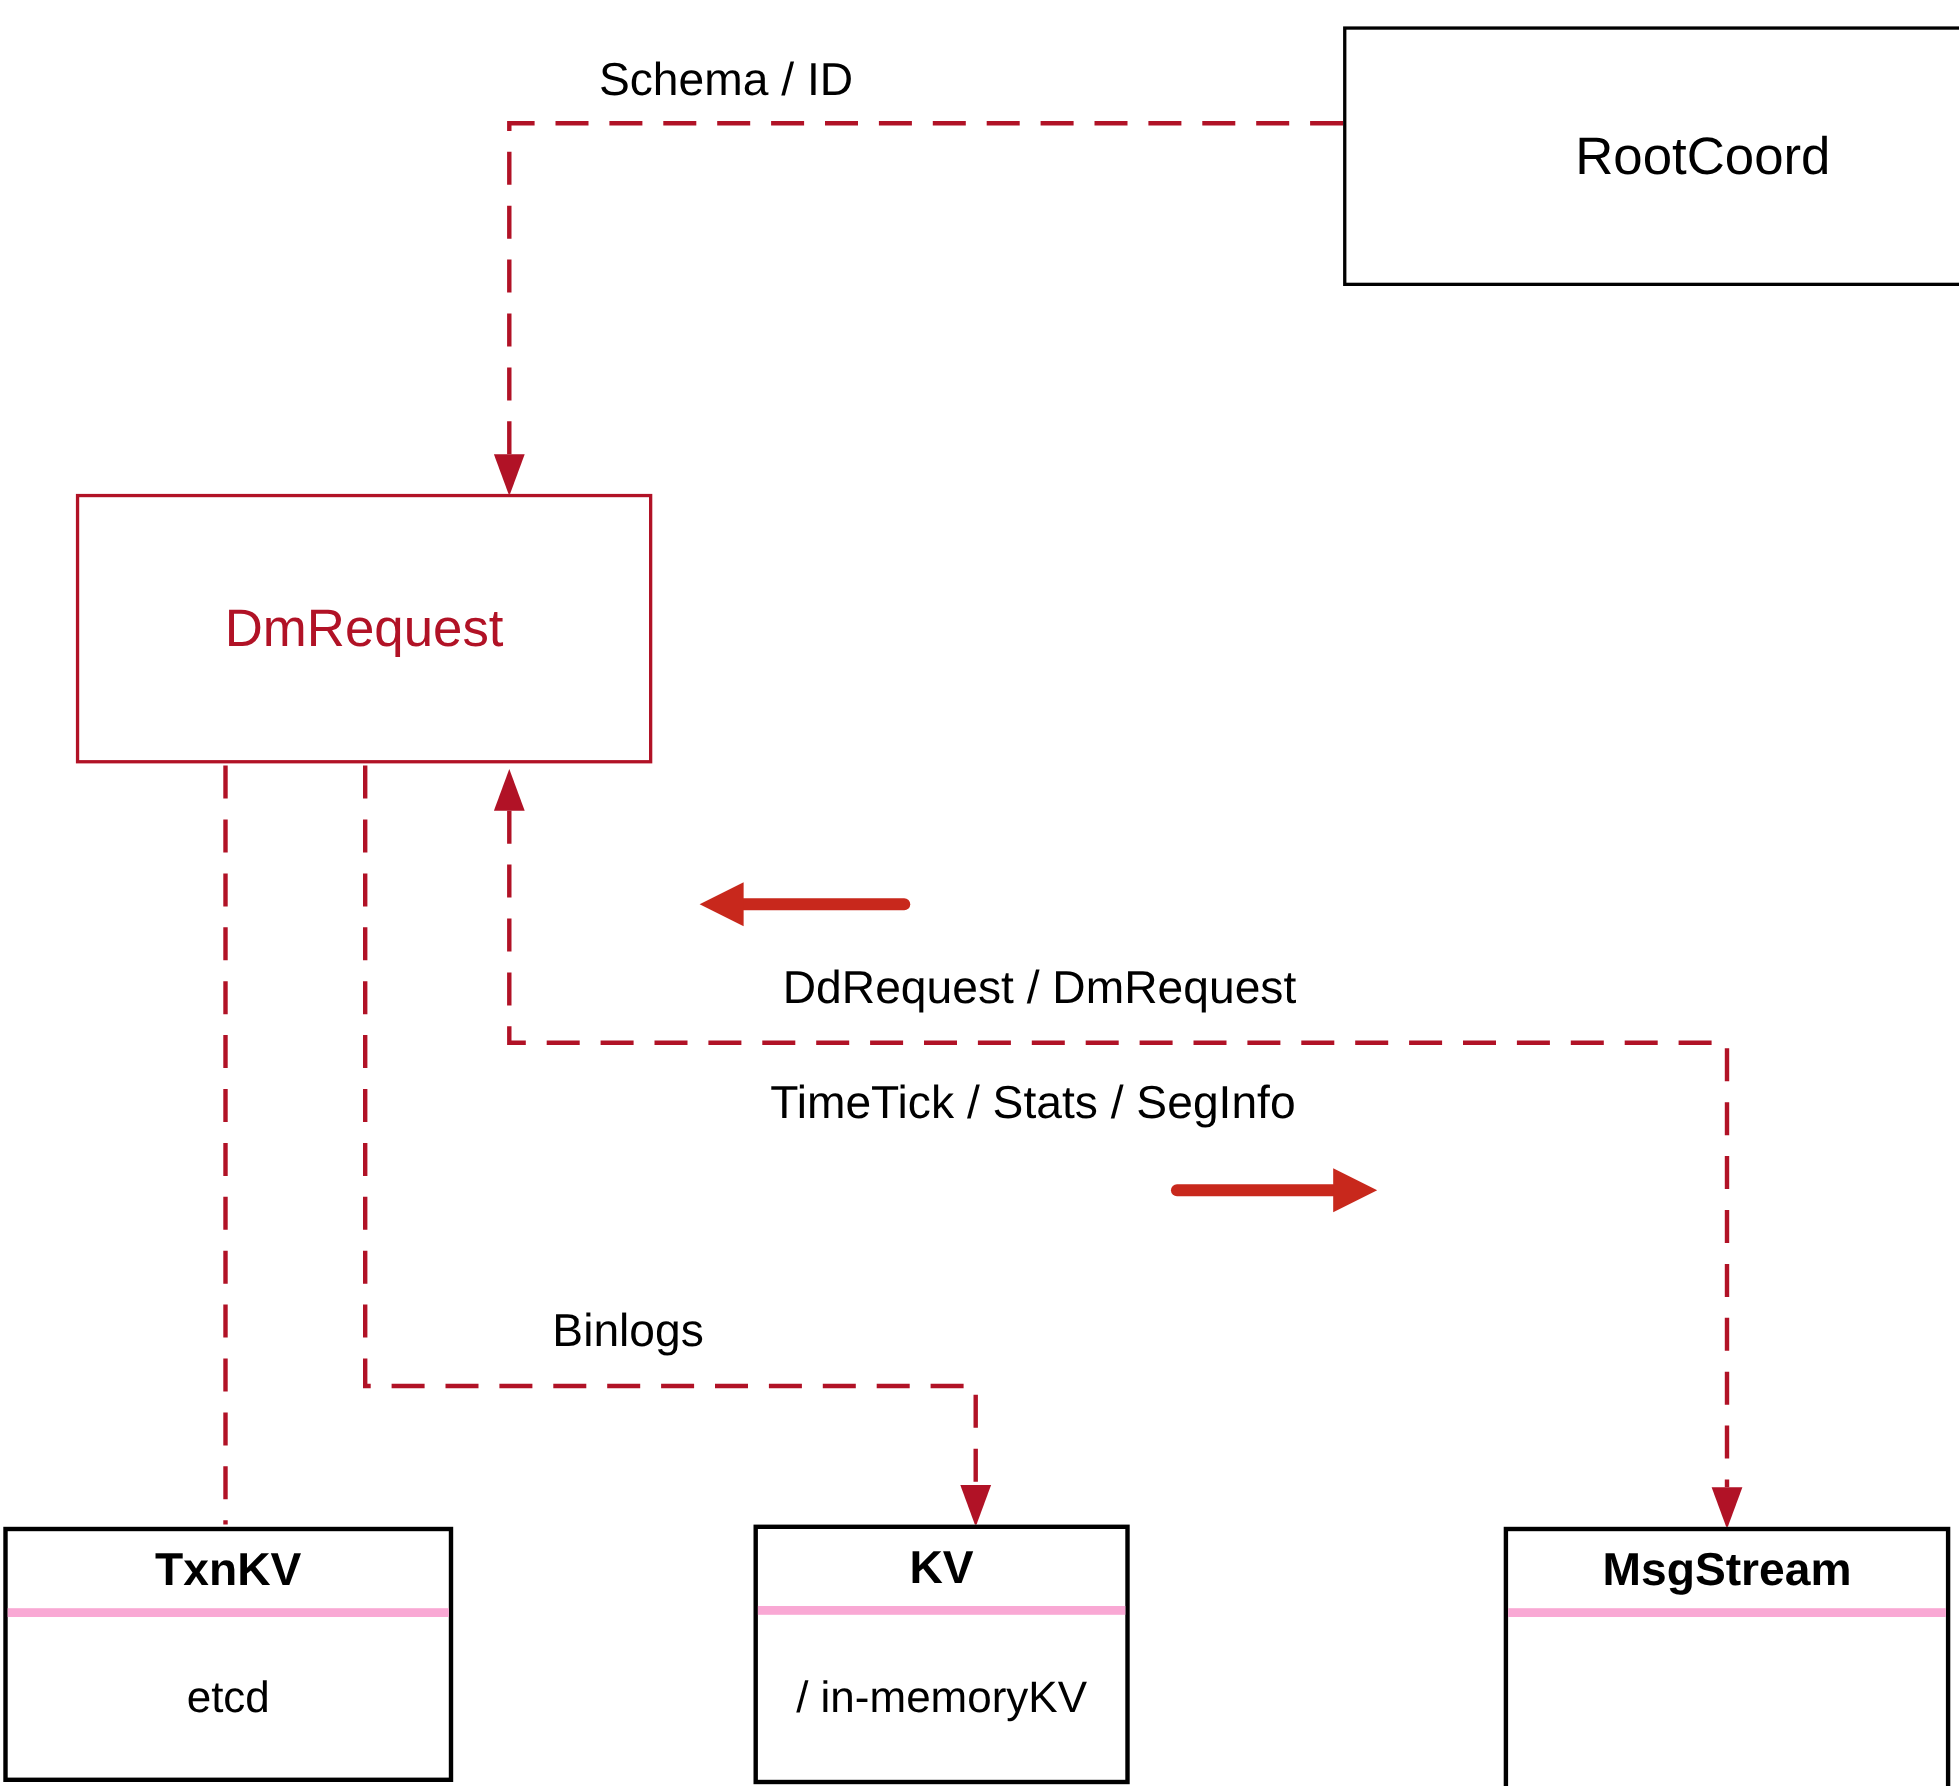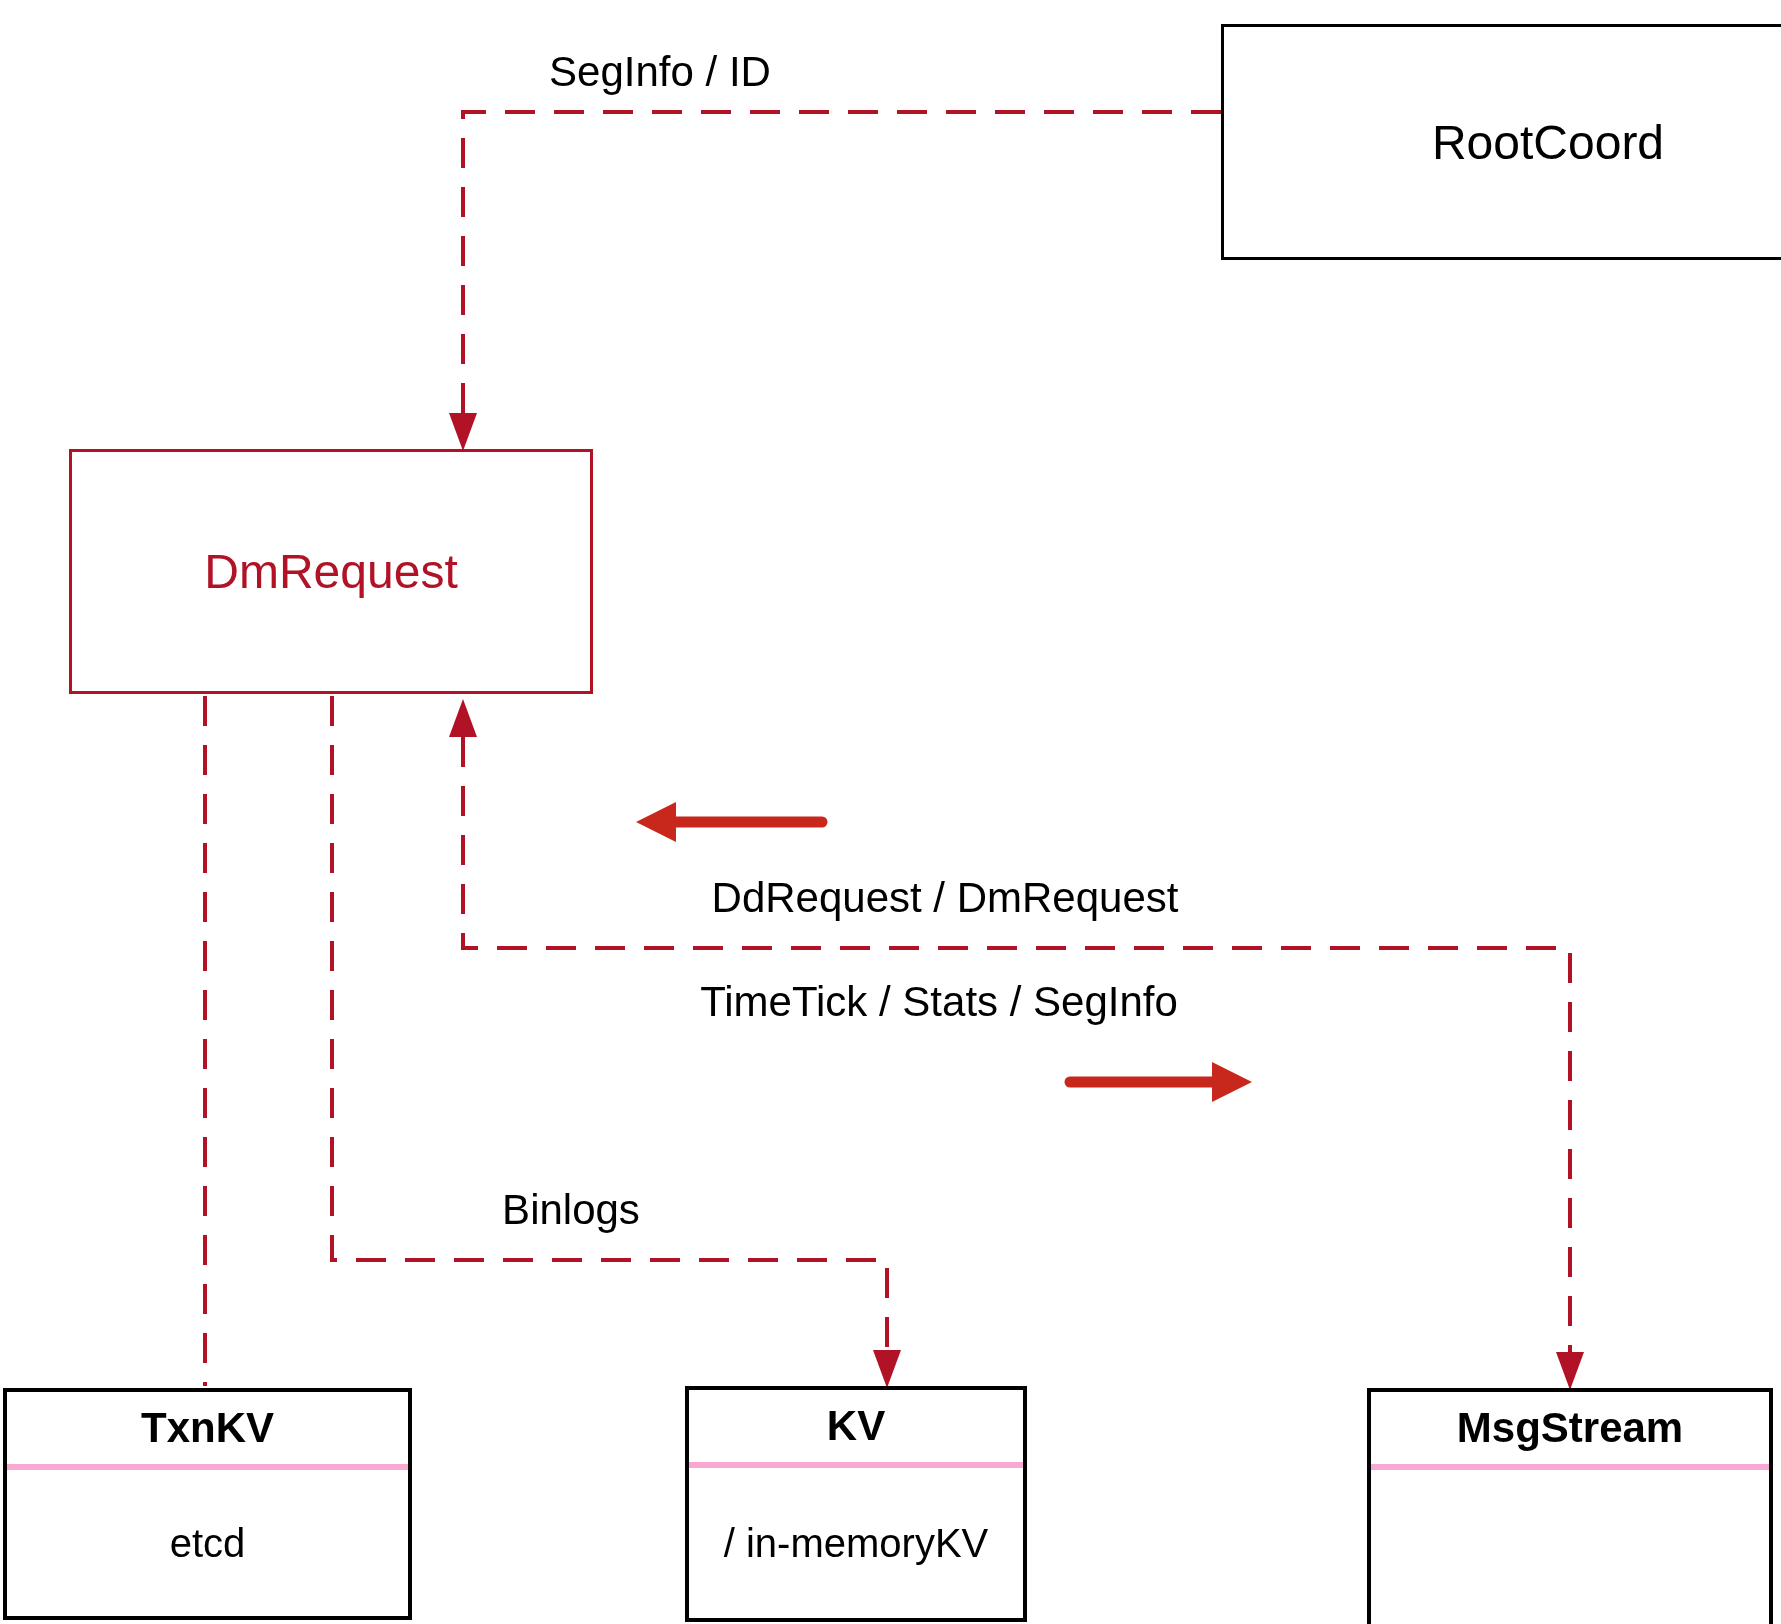--- a/index.html
+++ b/index.html
@@ -43,21 +43,21 @@
   .node-table {
     border: 4px solid #000000;
     display: flex;
     flex-direction: column;
     align-items: stretch;
     justify-content: flex-start;
   }
   .node-table .row-header {
     box-sizing: border-box;
     height: 78px;
-    border-bottom: 6px solid #f9a8d4;
+    border-bottom: 8px solid #f9a8d4;
     display: flex;
     align-items: center;
     justify-content: center;
     font-size: 42px;
     font-weight: bold;
     color: #000000;
   }
   .node-table .row-body {
     flex: 1;
     display: flex;
@@ -120,21 +120,21 @@
     <div class="row-header">KV</div>
     <div class="row-body">
       <span>/ in-memoryKV</span>
     </div>
   </div>
 
   <div class="node node-table" style="left:1367px; top:1388px; width:406px; height:280px;">
     <div class="row-header">MsgStream</div>
   </div>
 
-  <div class="edge-label" style="left:660px; top:48px;">SegInfo / ID</div>
+  <div class="edge-label" style="left:660px; top:48px;">Schema / ID</div>
 
   <div class="edge-label" style="left:939px; top:978px;">TimeTick / Stats / SegInfo</div>
 
   <div class="edge-label" style="left:945px; top:874px;">DdRequest / DmRequest</div>
 
   <div class="edge-label" style="left:571px; top:1186px;">Binlogs</div>
 
 </div>
 
 </body></html>

